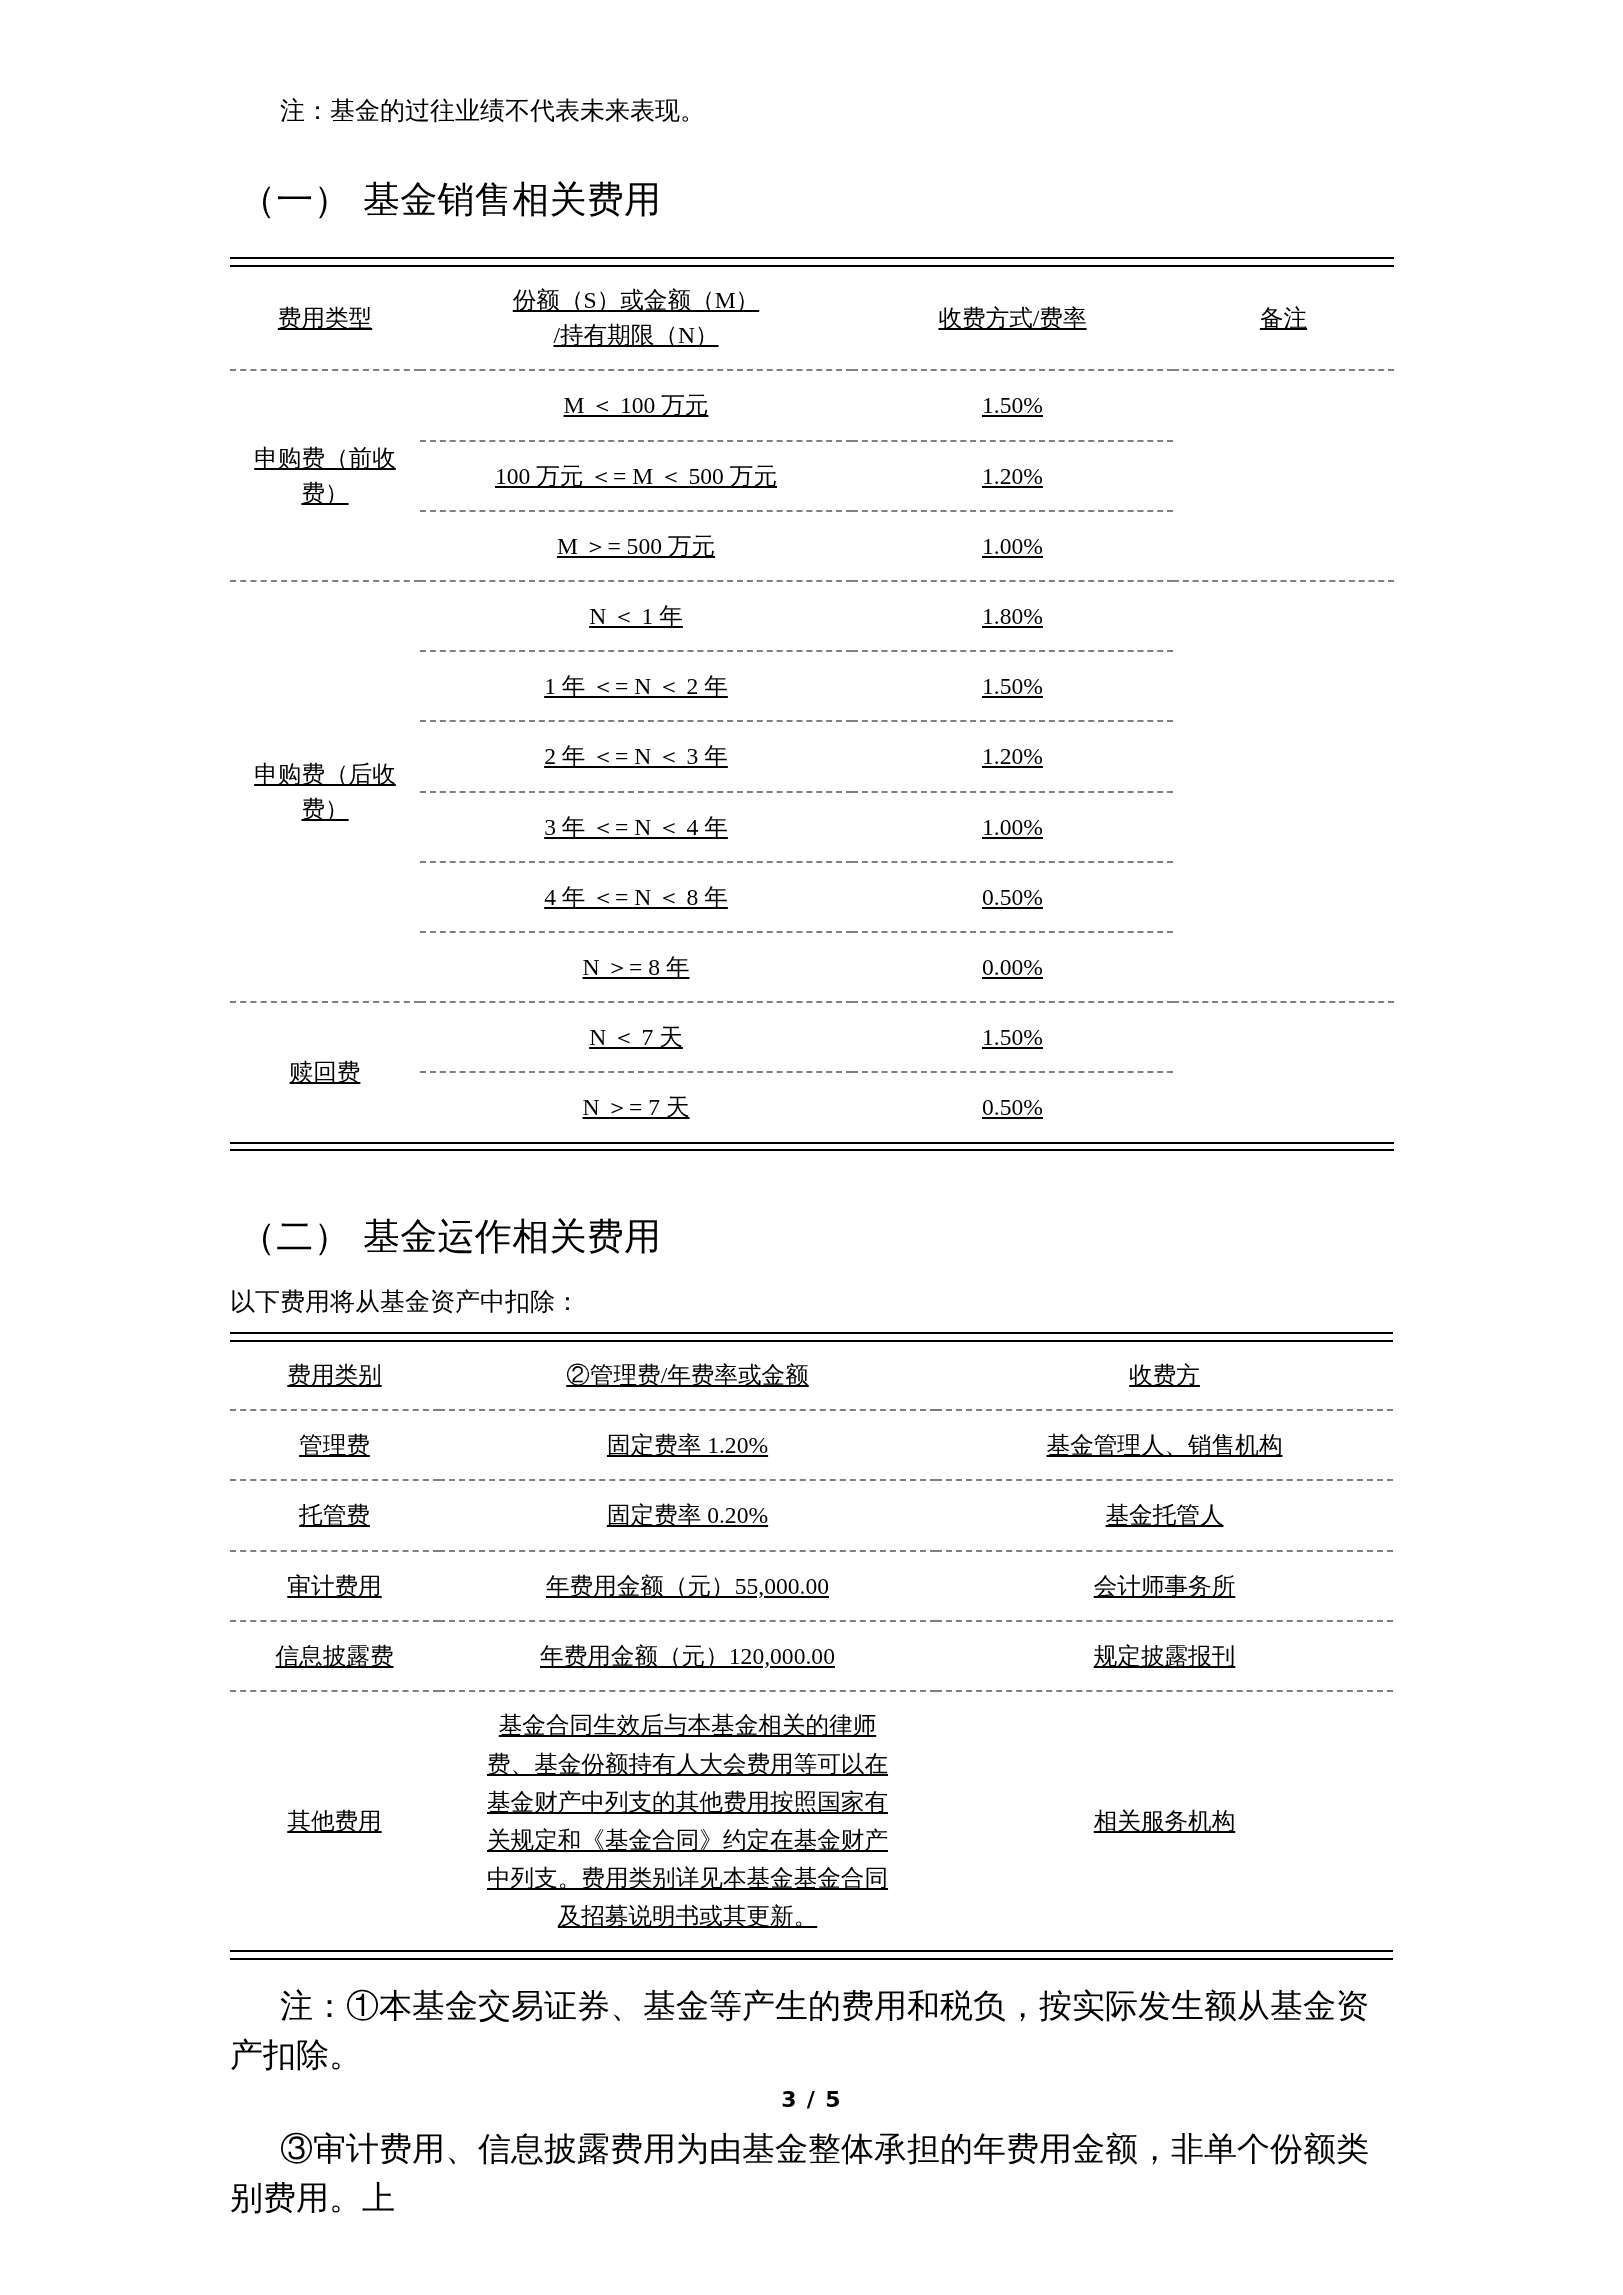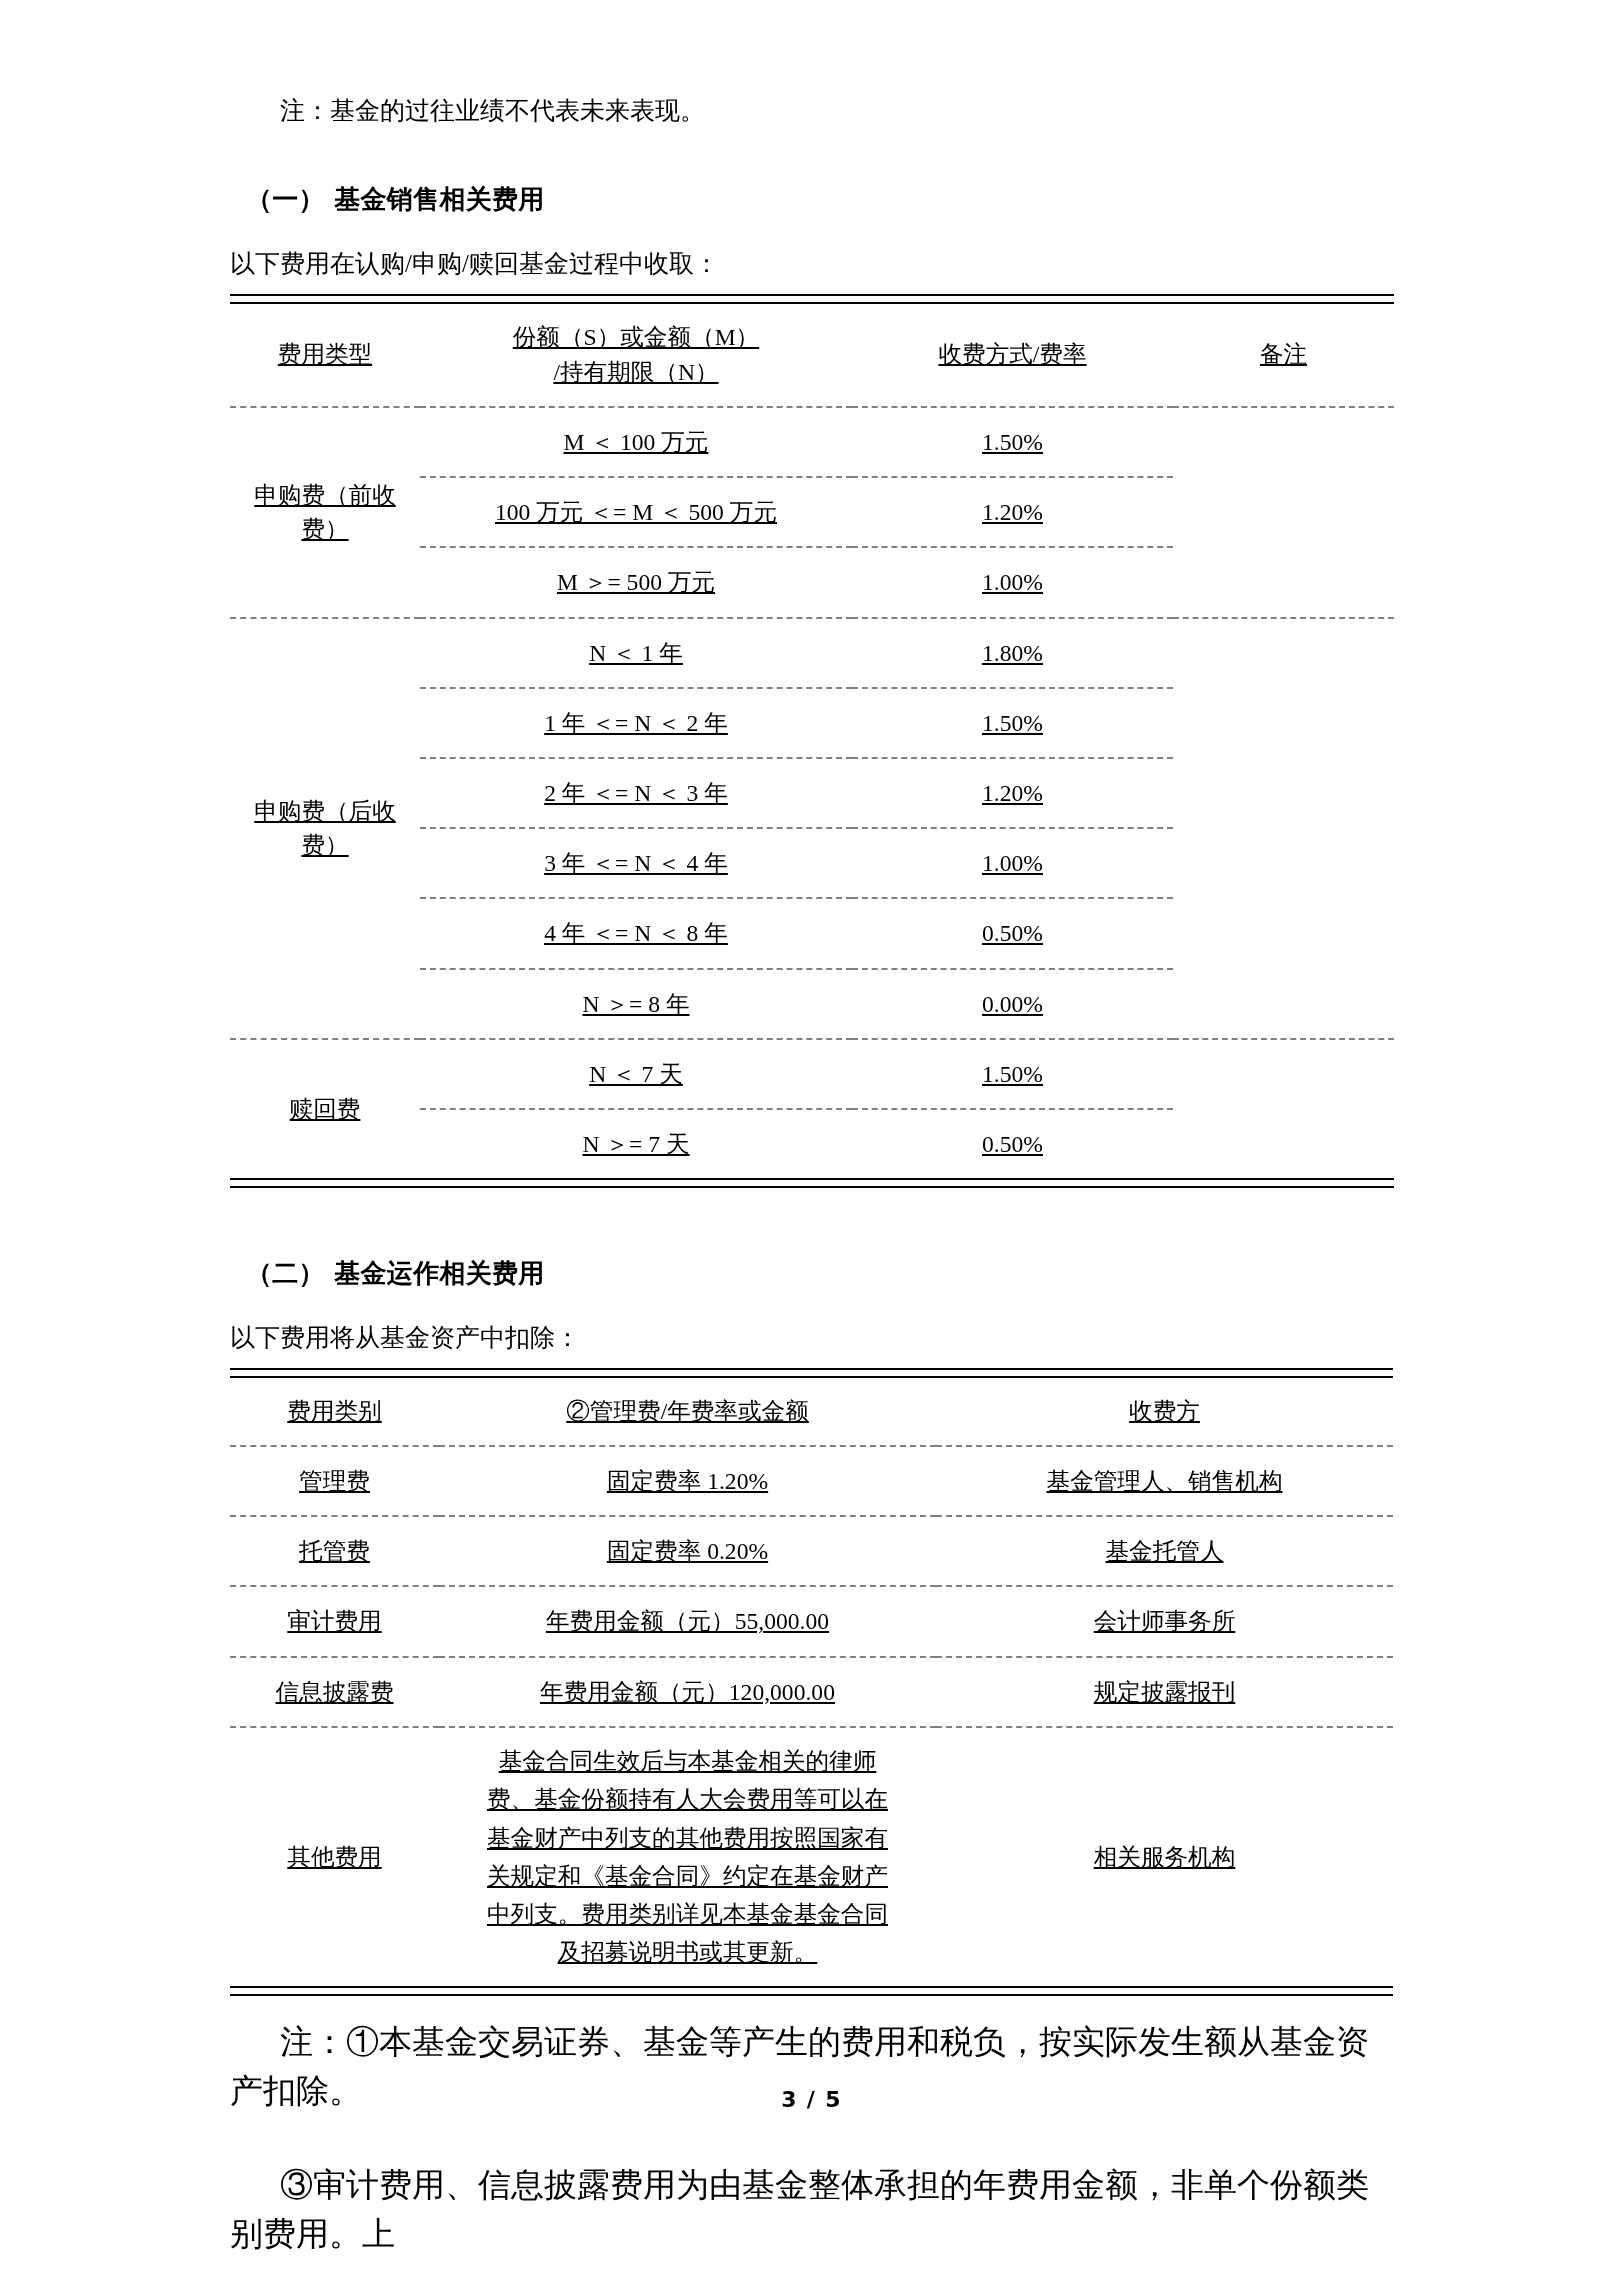--- a/index.html
+++ b/index.html
@@ -38,24 +38,24 @@
   .h2 {
     font-family: "DejaVu Sans", "Liberation Sans", sans-serif;
     font-weight: bold;
     font-size: 29px;
     line-height: 1.35;
     margin: 0;
     letter-spacing: 0.3px;
   }
   .h3 {
     font-family: "DejaVu Sans", "Liberation Sans", sans-serif;
-    font-weight: bold;
-    font-size: 26px;
+    font-weight: normal;
+    font-size: 37px;
     line-height: 1.35;
-    margin: 16px;
+    margin: 9px;
     letter-spacing: 0.3px;
   }
   .lead {
     font-size: 25px;
     line-height: 1.5;
     margin: 0;
   }
   .footnote {
     font-size: 33px;
     line-height: 1.5;
@@ -135,21 +135,20 @@
 
     <p class="note-line">注：基金的过往业绩不代表未来表现。</p>
 
     <div class="spacer-md"></div>
 
 
     <h3 class="h3">（一） 基金销售相关费用</h3>
 
     <div class="spacer-xs"></div>
 
-    <p class="lead">以下费用在认购/申购/赎回基金过程中收取：</p>
 
     <div class="spacer-xs"></div>
 
     <table class="fee">
       <colgroup>
         <col style="width:190px">
         <col style="width:432px">
         <col style="width:321px">
         <col style="width:221px">
       </colgroup>

